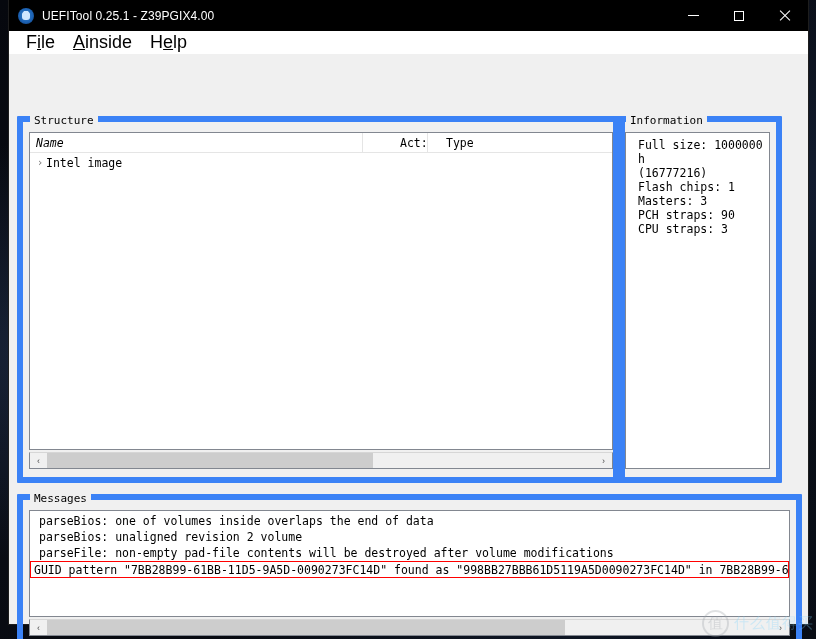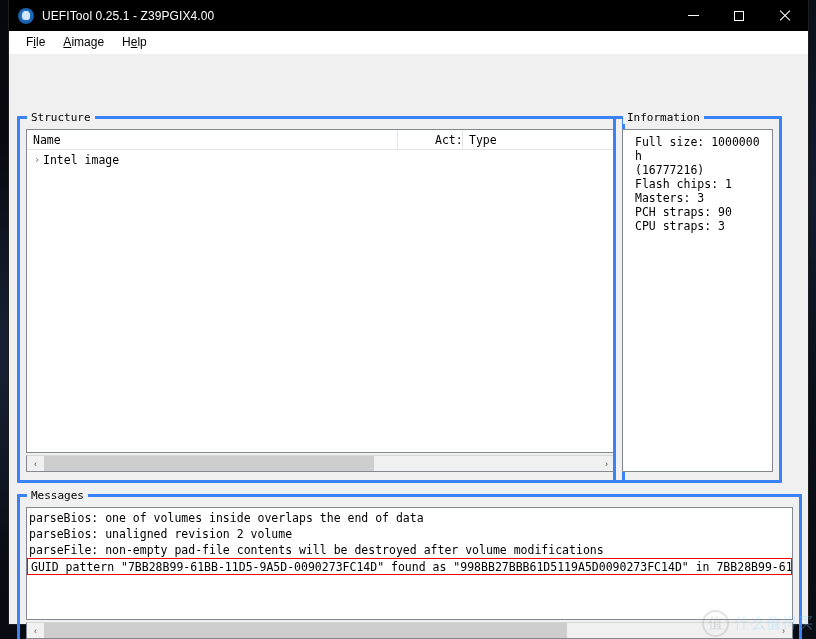--- a/index.html
+++ b/index.html
@@ -78,35 +78,35 @@
   
   #menubar {
     height: 23px;
     background: #ffffff;
     display: flex; align-items: center;
     flex: 0 0 auto;
     padding-left: 8px;
     border-bottom: 1px solid #ffffff;
   }
   .menu-item {
-    font-size: 12px; color: #000000;
+    font-size: 18px; color: #000000;
     padding: 2px 9px;
     white-space: nowrap;
   }
   .menu-item u { text-decoration: underline; }
   
   #client {
     flex: 1 1 auto;
     background: #f0f0f0;
     position: relative;
     padding: 0;
   }
   .groupbox {
     position: absolute;
-    border: 3px solid #3b82f6;
+    border: 6px solid #3b82f6;
     border-radius: 1px;
   }
   .groupbox > .gb-title {
     position: absolute;
     top: -8px; left: 7px;
     background: #f0f0f0;
     padding: 0 4px;
     font-family: "DejaVu Sans Mono", monospace;
     font-size: 11px;
     color: #000000;
@@ -134,23 +134,23 @@
     font-size: 11.5px;
     color: #000000;
   }
   .th {
     display: flex; align-items: center;
     padding-left: 6px;
     border-right: 1px solid #e5e5e5;
     height: 20px;
     white-space: nowrap;
   }
-  .th.name { width: 371px; }
+  .th.name { width: 333px; font-style: italic; }
   .th.act  { width: 34px; margin-left: 31px; }
-  .th.type { flex: 1 1 auto; border-right: none; }
+  .th.type { flex: 1 1 auto; border-right: none; margin-left: 12px; }
   .tree-row {
     display: flex;
     height: 19px;
     align-items: center;
     font-family: "DejaVu Sans Mono", monospace;
     font-size: 11.5px;
     color: #000000;
   }
   .tc.name { width: 371px; display: flex; align-items: center; padding-left: 4px; }
   .tc.act  { width: 34px; }
@@ -175,21 +175,21 @@
   
   #msg-area { left: 6px; top: 10px; right: 6px; bottom: 27px; }
   #msg-list {
     padding: 2px 0 0 0;
     font-family: "DejaVu Sans Mono", monospace;
     font-size: 11.5px;
     line-height: 16px;
     color: #000000;
     white-space: nowrap;
   }
-  .msg-row { padding-left: 2px; height: 16px; overflow: hidden; }
+  .msg-row { padding-left: 9px; height: 16px; overflow: hidden; }
   .msg-row.selected {
     border: 1px solid #ff0000;
     padding-left: 3px;
     height: 17px;
     margin-right: 0px;
   }
   
   .hscroll {
     position: absolute;
     height: 17px;
@@ -271,21 +271,21 @@
         <span class="gl-close"></span>
       </div>
     </div>
   </div>
 
   <div id="menubar">
     <div class="menu-item">
       <span>F</span><u>i</u><span>le</span>
     </div>
     <div class="menu-item">
-      <span></span><u>A</u><span>image</span>
+      <span></span><u>A</u><span>inside</span>
     </div>
     <div class="menu-item">
       <span>H</span><u>e</u><span>lp</span>
     </div>
   </div>
 
   <div id="client">
 
     <div class="groupbox" id="gb-structure">
       <div class="gb-title">Structure</div>

